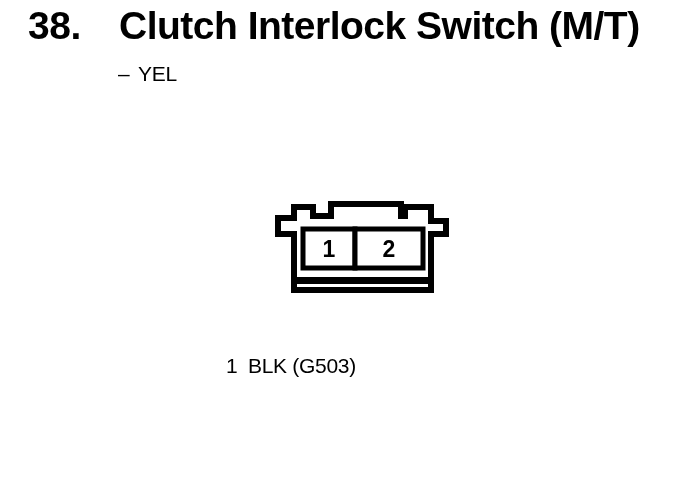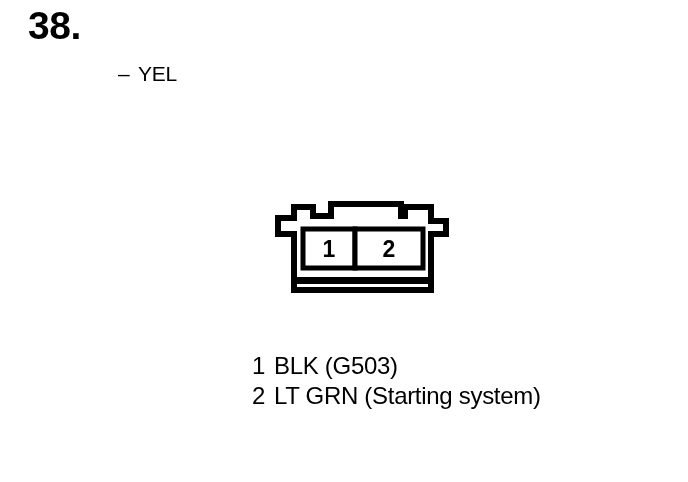--- a/index.html
+++ b/index.html
@@ -60,39 +60,40 @@
     top: 196px;
   }
   .connector-svg text {
     font-family: "Liberation Sans", "DejaVu Sans", sans-serif;
     font-weight: bold;
     font-size: 23px;
   }
   
   .legend {
     position: absolute;
-    left: 252px;
+    left: 226px;
     top: 351px;
-    font-size: 24px;
+    font-size: 21px;
     line-height: 30px;
     letter-spacing: -0.3px;
   }
   .legend .row { white-space: nowrap; }
   .legend .pin-num {
     display: inline-block;
     width: 22px;
   }
 </style>
 </head>
 <body>
 
 <div class="page">
 
   <span class="item-number">38.</span>
 
+  <h1 class="page-title">Clutch Interlock Switch (M/T)</h1>
 
   <ul class="details">
     <li>
       <span class="dash">–</span><span>YEL</span>
     </li>
   </ul>
 
   <svg class="connector-svg" width="182" height="102" viewBox="0 0 182 102">
 
     <path d="M 7,22 L 23,22 L 23,11 L 42,11 L 42,20 L 60,20 L 60,8
@@ -106,18 +107,15 @@
     <rect x="26" y="81" width="131" height="7" fill="#000000"></rect>
 
     <text x="58" y="61" text-anchor="middle" fill="#000000">1</text>
     <text x="118" y="61" text-anchor="middle" fill="#000000">2</text>
   </svg>
 
   <div class="legend">
     <div class="row">
       <span class="pin-num">1</span><span>BLK (G503)</span>
     </div>
-    <div class="row">
-      <span class="pin-num">2</span><span>LT GRN (Starting system)</span>
-    </div>
   </div>
 
 </div>
 
 </body></html>

